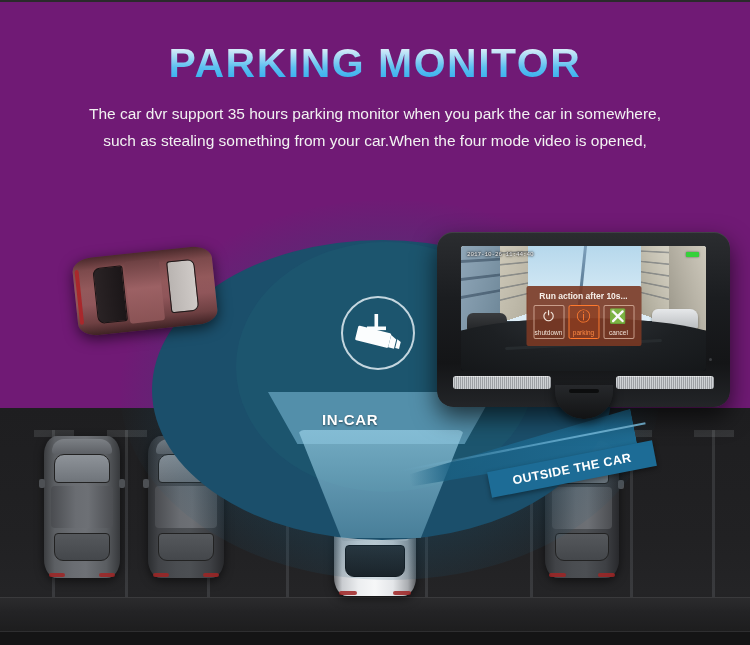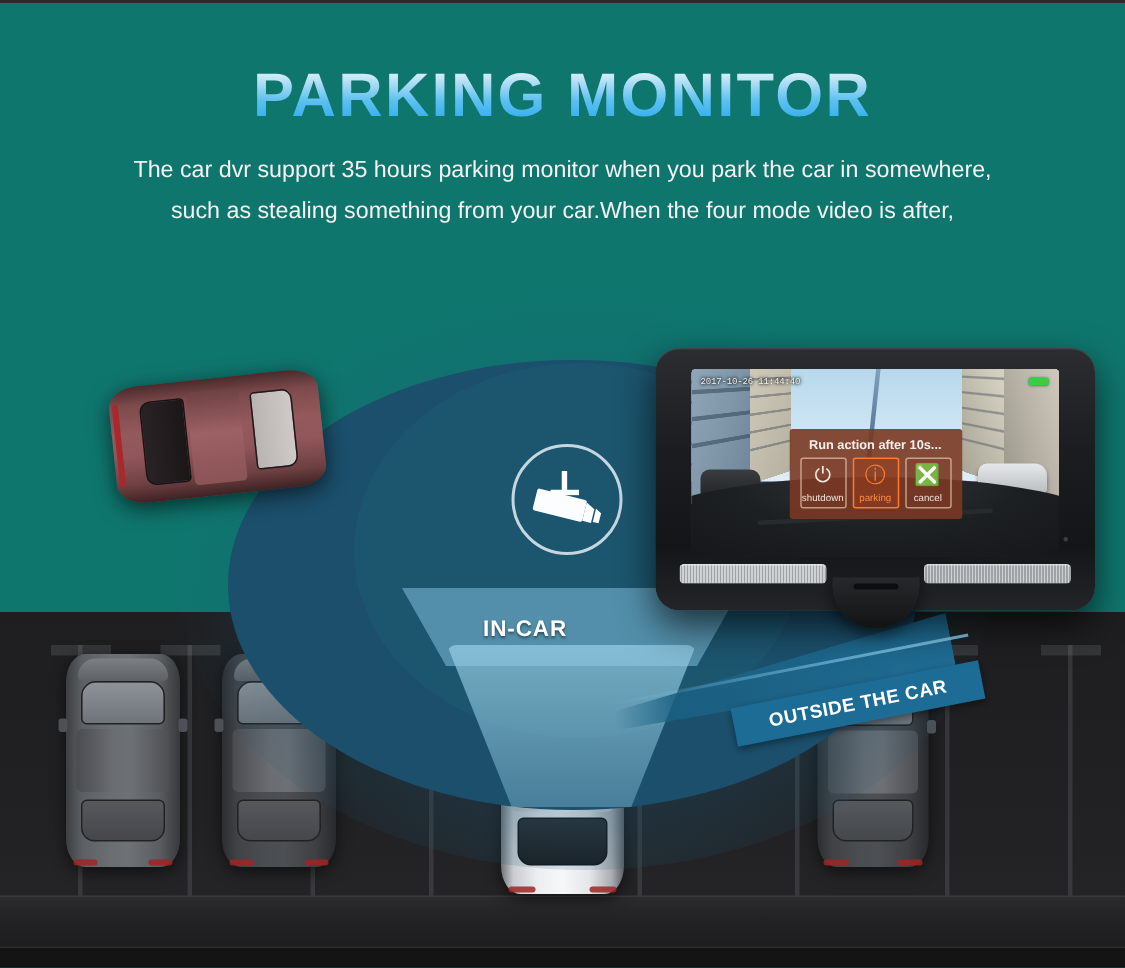--- a/index.html
+++ b/index.html
@@ -8,21 +8,21 @@
     width:750px; height:645px;
     font-family:"Liberation Sans", sans-serif;
     overflow:hidden;
     position:relative;
   }
 
   
   #poster {
     position:relative;
     width:750px; height:645px;
-    background:#0f766e;
+    background:#701a75;
     overflow:hidden;
   }
   
   #poster::before{
     content:"";position:absolute;left:0;top:0;width:100%;height:2px;
     background:#2a2a2b;
   }
 
   
   .title{
@@ -396,21 +396,21 @@
 </style>
 </head>
 <body>
 
 <div id="poster">
 
   <div class="title">PARKING MONITOR</div>
 
   <div class="desc">
     <span class="ln">The car dvr support 35 hours parking monitor when you park the car in somewhere,</span>
-    <span class="ln">such as stealing something from your car.When the four mode video is after,</span>
+    <span class="ln">such as stealing something from your car.When the four mode video is opened,</span>
   </div>
 
   <div class="lot">
     <div class="bay" style="left:52px;"></div>
     <div class="bay" style="left:125px;"></div>
     <div class="bay" style="left:207px;"></div>
     <div class="bay" style="left:286px;"></div>
     <div class="bay" style="left:425px;"></div>
     <div class="bay" style="left:530px;"></div>
     <div class="bay" style="left:630px;"></div>

